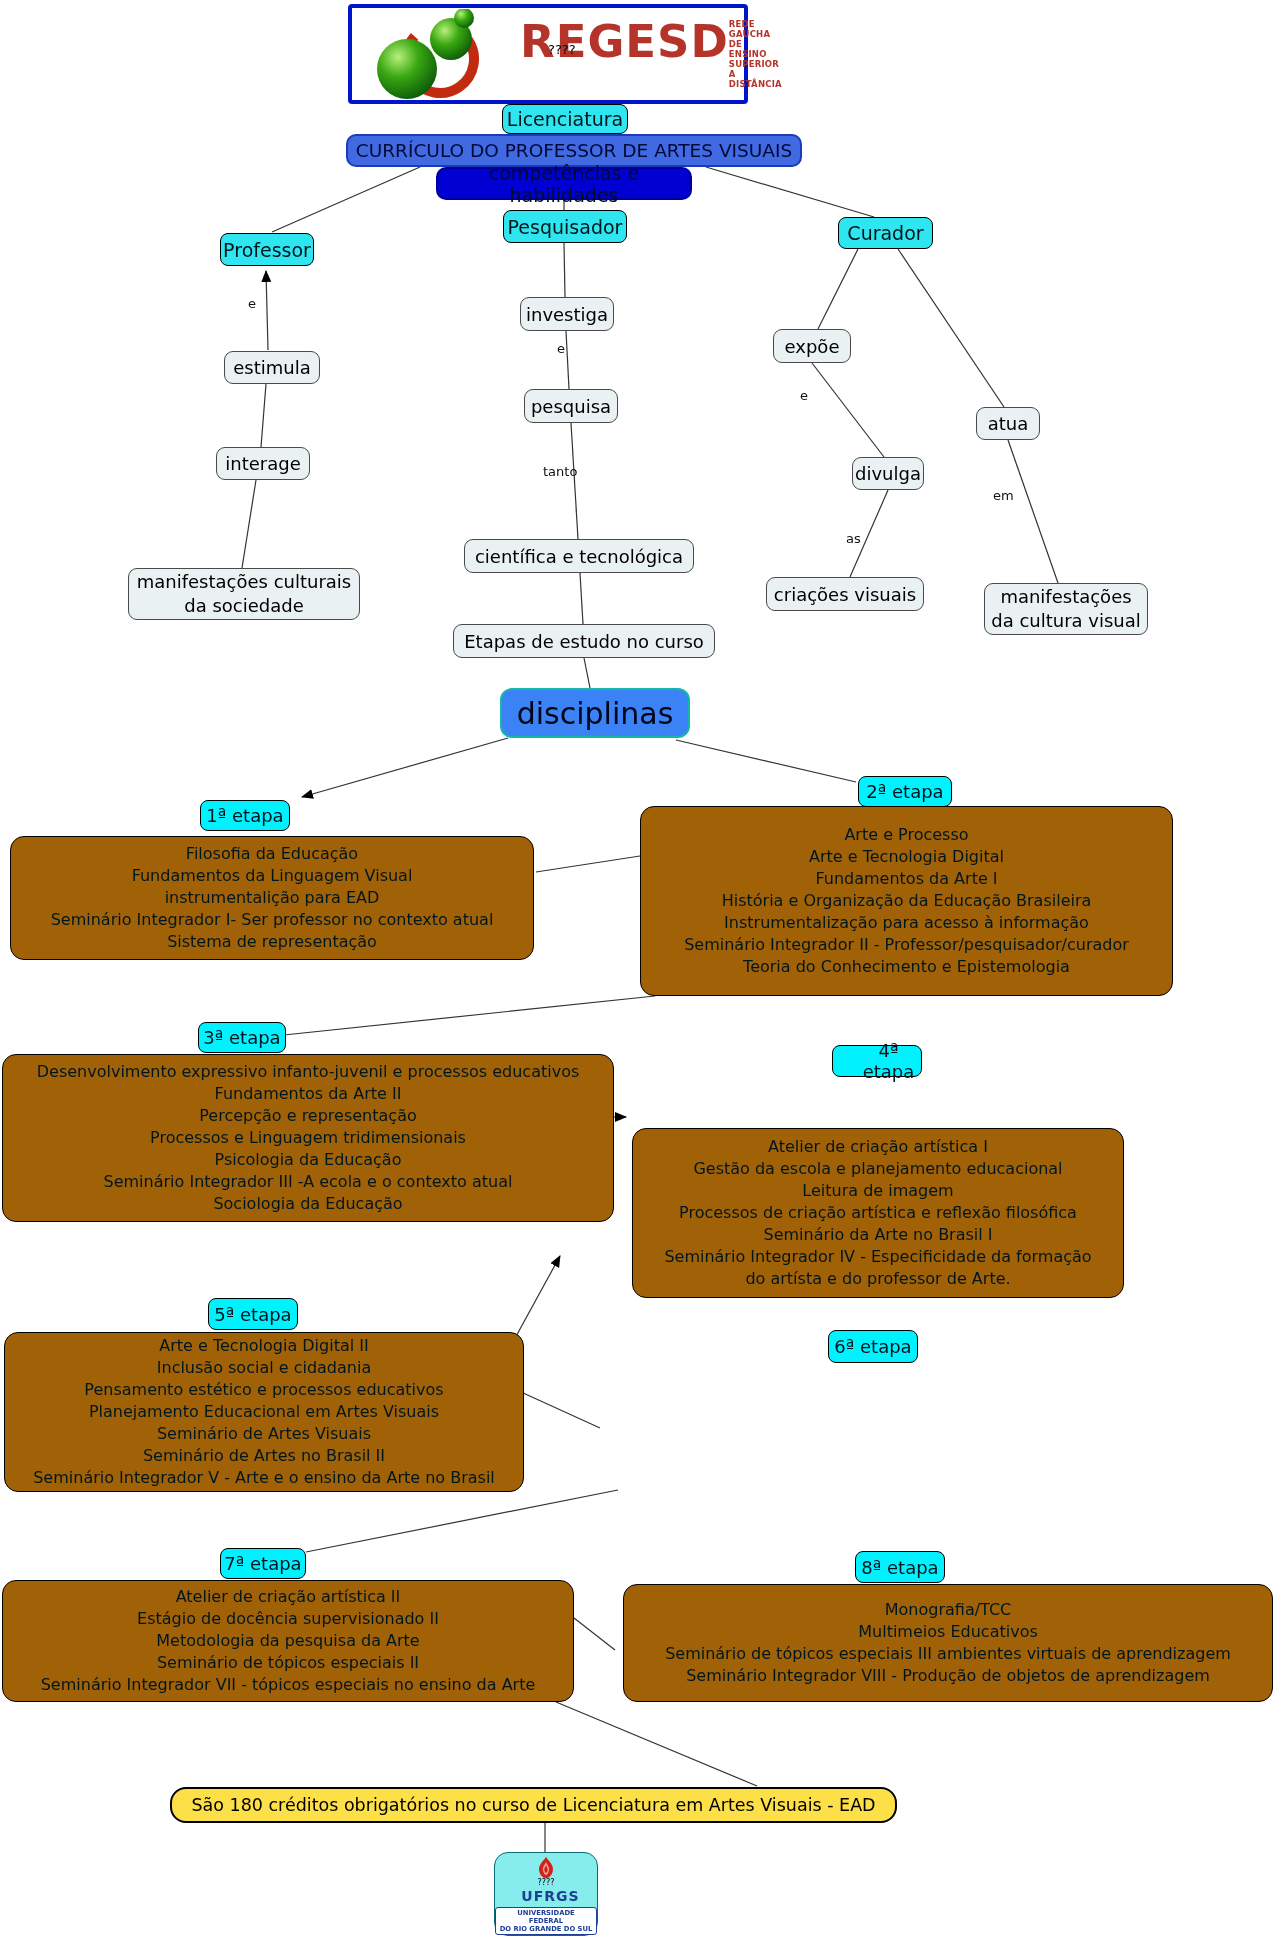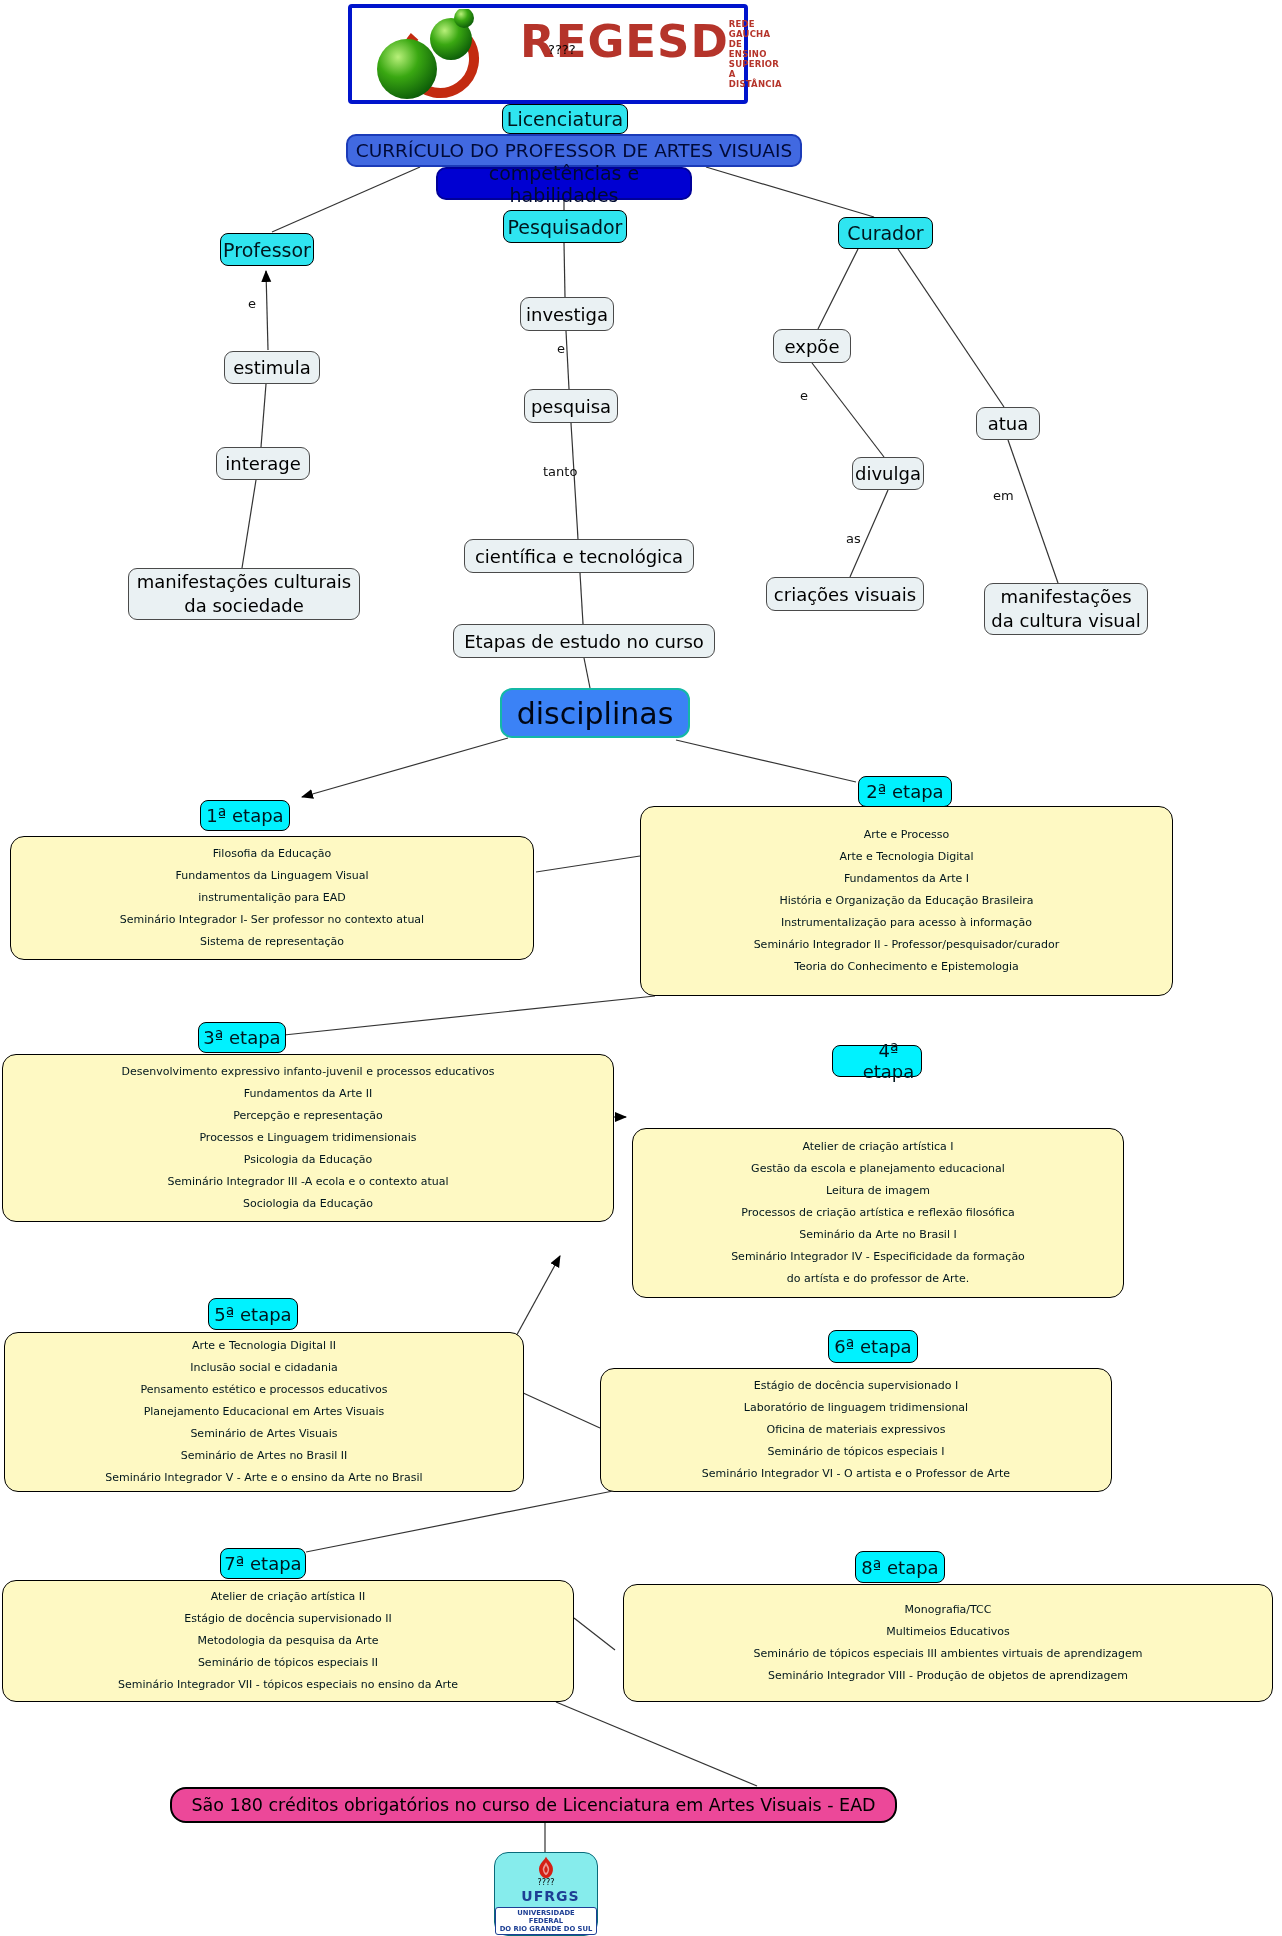--- a/index.html
+++ b/index.html
@@ -6,25 +6,25 @@
   .canvas{position:relative;width:1282px;height:1936px;background:#ffffff;
           font-family:"DejaVu Sans","Liberation Sans",sans-serif;overflow:hidden;}
   svg.links{position:absolute;left:0;top:0;width:1282px;height:1936px;}
   svg.links line{stroke:#333;stroke-width:1.2;}
   .node{position:absolute;display:flex;align-items:center;justify-content:center;
         text-align:center;box-sizing:border-box;border:1.4px solid #000;
         white-space:pre-line;color:#00161d;}
   .gray{background:#EAF1F3;border:1.3px solid #4a4a4a;border-radius:9px;font-size:18px;color:#000;}
   .cyan{background:#2FE5F0;border-radius:8px;font-size:19px;}
   .etapa-header{background:#00F2FF;border-radius:8px;font-size:18px;}
-  .etapa-box{background:#fef9c3;border-radius:14px;font-size:11px;line-height:22px;}
+  .etapa-box{background:#a16207;border-radius:14px;font-size:16px;line-height:22px;}
   .royal{background:#4169E1;border:2px solid #1b3bb8;border-radius:10px;font-size:18.5px;color:#000a38;}
   .darkblue{background:#0000D2;border:2px solid #000099;border-radius:10px;font-size:19px;color:#000a30;}
   .disciplinas{background:#3b82f6;border:2px solid #14b8a6;border-radius:12px;font-size:30px;color:#000614;}
-  .bar{background:#ec4899;border:2px solid #000;border-radius:16px;font-size:17.5px;color:#000;}
+  .bar{background:#fde047;border:2px solid #000;border-radius:16px;font-size:17.5px;color:#000;}
   .linklabel{position:absolute;font-size:13px;color:#111;}
   
   .logo-box{position:absolute;left:348px;top:4px;width:400px;height:100px;background:#fff;
             border:4px solid #0014cc;border-radius:4px;box-sizing:border-box;display:flex;align-items:center;}
   .logo-mark{width:168px;height:90px;flex:0 0 auto;}
   .logo-text{flex:1;display:flex;align-items:flex-start;justify-content:center;}
   .logo-name{font-size:45px;font-weight:bold;color:#b5342a;line-height:46px;letter-spacing:1px;}
   .logo-tagline{font-size:8.5px;font-weight:bold;color:#b5342a;letter-spacing:0.2px;}
   .logo-artifact{position:absolute;left:196px;top:34px;font-size:13px;color:#000;}
   
@@ -167,25 +167,20 @@
   <div class="node etapa-header" style="left:208px;top:1298px;width:90px;height:32px;">5ª etapa</div>
   <div class="node etapa-box" style="left:4px;top:1332px;width:520px;height:160px;">Arte e Tecnologia Digital II
 Inclusão social e cidadania
 Pensamento estético e processos educativos
 Planejamento Educacional em Artes Visuais
 Seminário de Artes Visuais
 Seminário de Artes no Brasil II
 Seminário Integrador V - Arte e o ensino da Arte no Brasil</div>
 
   <div class="node etapa-header" style="left:828px;top:1330px;width:90px;height:33px;">6ª etapa</div>
-  <div class="node etapa-box" style="left:600px;top:1368px;width:512px;height:124px;">Estágio de docência supervisionado I
-Laboratório de linguagem tridimensional
-Oficina de materiais expressivos
-Seminário de tópicos especiais I
-Seminário Integrador VI - O artista e o Professor de Arte</div>
 
   <div class="node etapa-header" style="left:220px;top:1548px;width:86px;height:31px;">7ª etapa</div>
   <div class="node etapa-box" style="left:2px;top:1580px;width:572px;height:122px;">Atelier de criação artística II
 Estágio de docência supervisionado II
 Metodologia da pesquisa da Arte
 Seminário de tópicos especiais II
 Seminário Integrador VII - tópicos especiais no ensino da Arte</div>
 
   <div class="node etapa-header" style="left:855px;top:1551px;width:90px;height:32px;">8ª etapa</div>
   <div class="node etapa-box" style="left:616px;top:1584px;width:650px;height:118px;margin-left:7px;">Monografia/TCC

